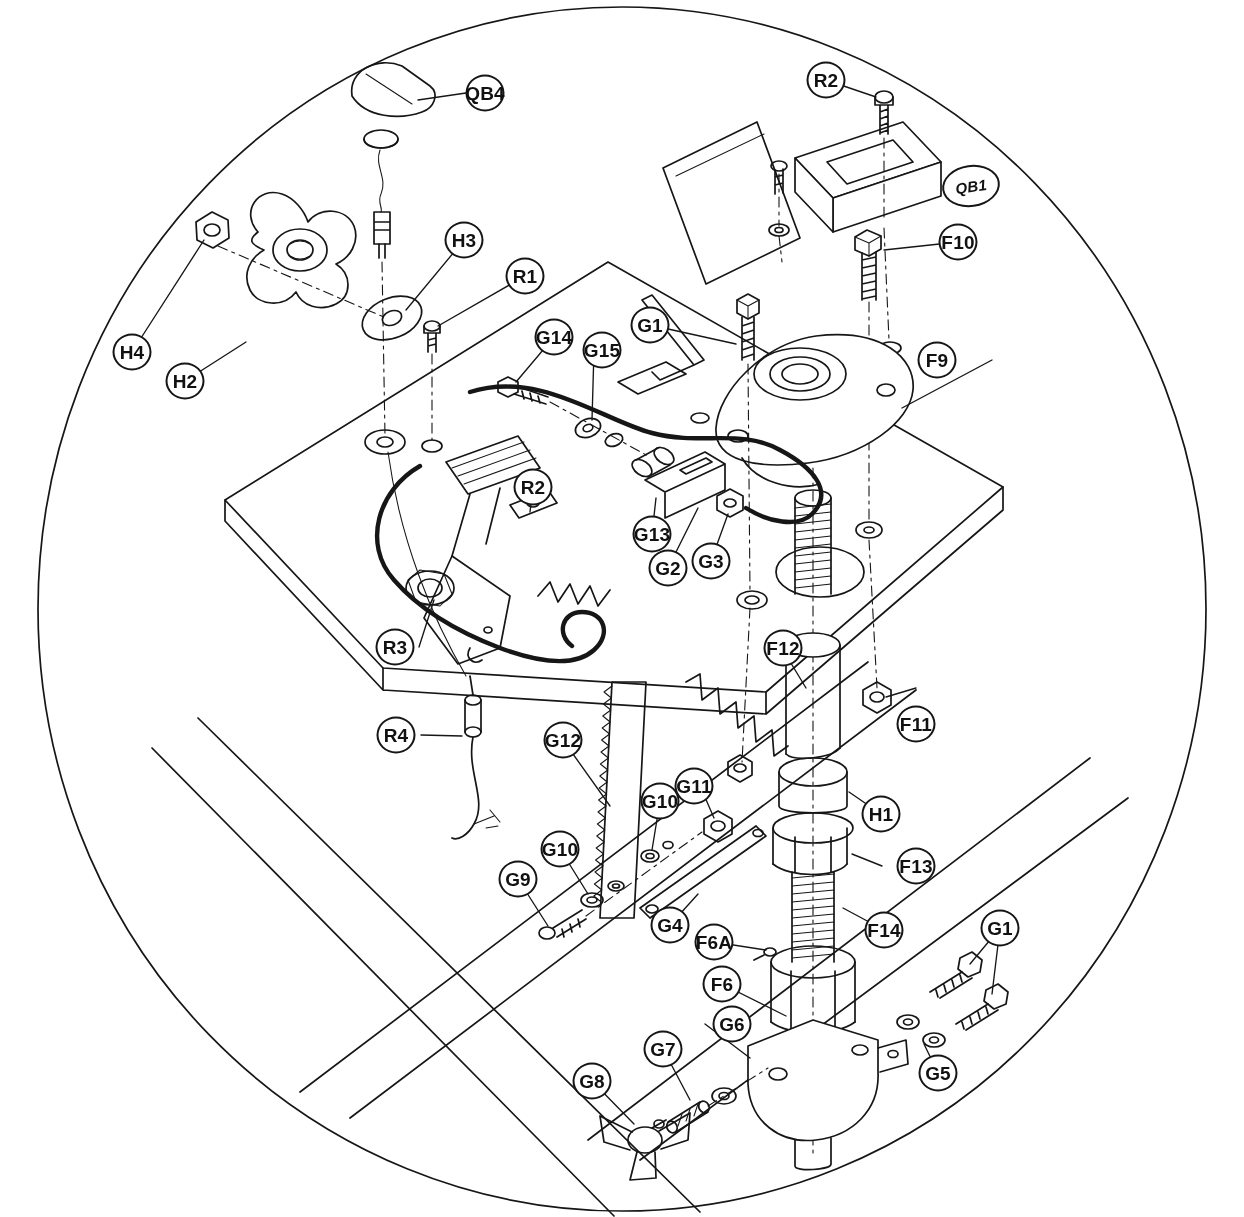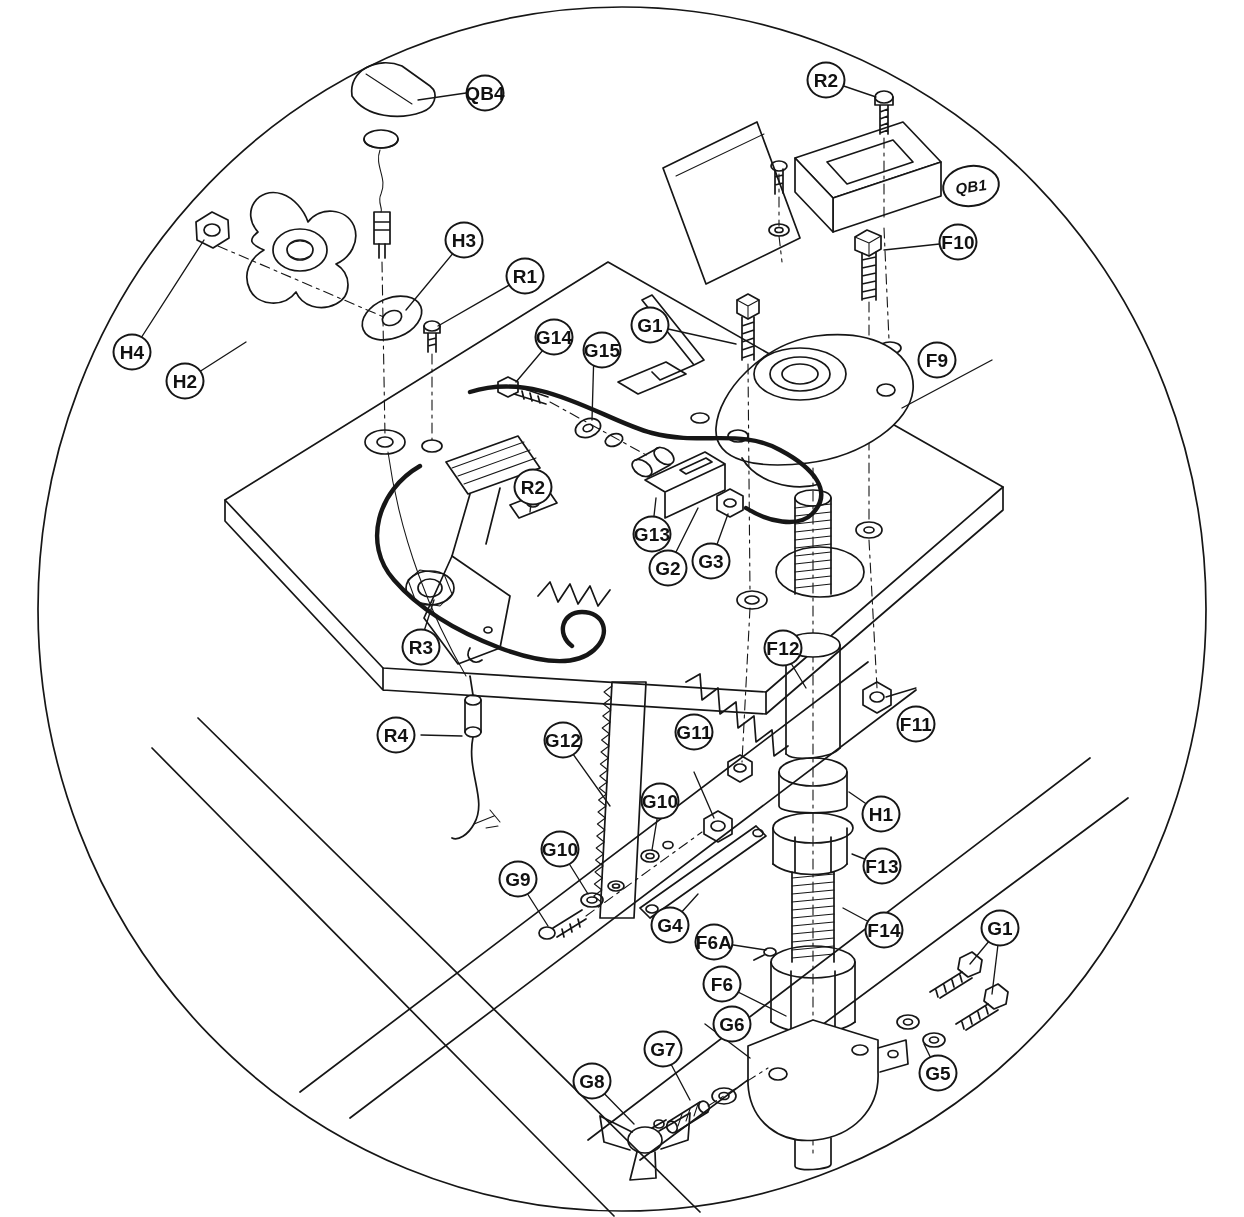--- a/index.html
+++ b/index.html
@@ -351,30 +351,30 @@
     <div class="callout" style="left:650px;top:325px">G1</div>
     <div class="callout" style="left:554px;top:337px">G14</div>
     <div class="callout" style="left:602px;top:350px">G15</div>
     <div class="callout" style="left:937px;top:360px">F9</div>
     <div class="callout" style="left:132px;top:352px">H4</div>
     <div class="callout" style="left:185px;top:381px">H2</div>
     <div class="callout" style="left:533px;top:487px">R2</div>
     <div class="callout" style="left:652px;top:534px">G13</div>
     <div class="callout" style="left:668px;top:568px">G2</div>
     <div class="callout" style="left:711px;top:561px">G3</div>
-    <div class="callout" style="left:421px;top:647px">R3</div>
+    <div class="callout" style="left:395px;top:647px">R3</div>
     <div class="callout" style="left:783px;top:648px">F12</div>
     <div class="callout" style="left:916px;top:724px">F11</div>
     <div class="callout" style="left:396px;top:735px">R4</div>
     <div class="callout" style="left:563px;top:740px">G12</div>
-    <div class="callout" style="left:694px;top:732px">G11</div>
+    <div class="callout" style="left:694px;top:786px">G11</div>
     <div class="callout" style="left:660px;top:801px">G10</div>
     <div class="callout" style="left:881px;top:814px">H1</div>
     <div class="callout" style="left:560px;top:849px">G10</div>
-    <div class="callout" style="left:882px;top:866px">F13</div>
+    <div class="callout" style="left:916px;top:866px">F13</div>
     <div class="callout" style="left:518px;top:879px">G9</div>
     <div class="callout" style="left:670px;top:925px">G4</div>
     <div class="callout" style="left:884px;top:930px">F14</div>
     <div class="callout" style="left:714px;top:942px">F6A</div>
     <div class="callout" style="left:1000px;top:928px">G1</div>
     <div class="callout" style="left:722px;top:984px">F6</div>
     <div class="callout" style="left:732px;top:1024px">G6</div>
     <div class="callout" style="left:663px;top:1049px">G7</div>
     <div class="callout" style="left:938px;top:1073px">G5</div>
     <div class="callout" style="left:592px;top:1081px">G8</div>

